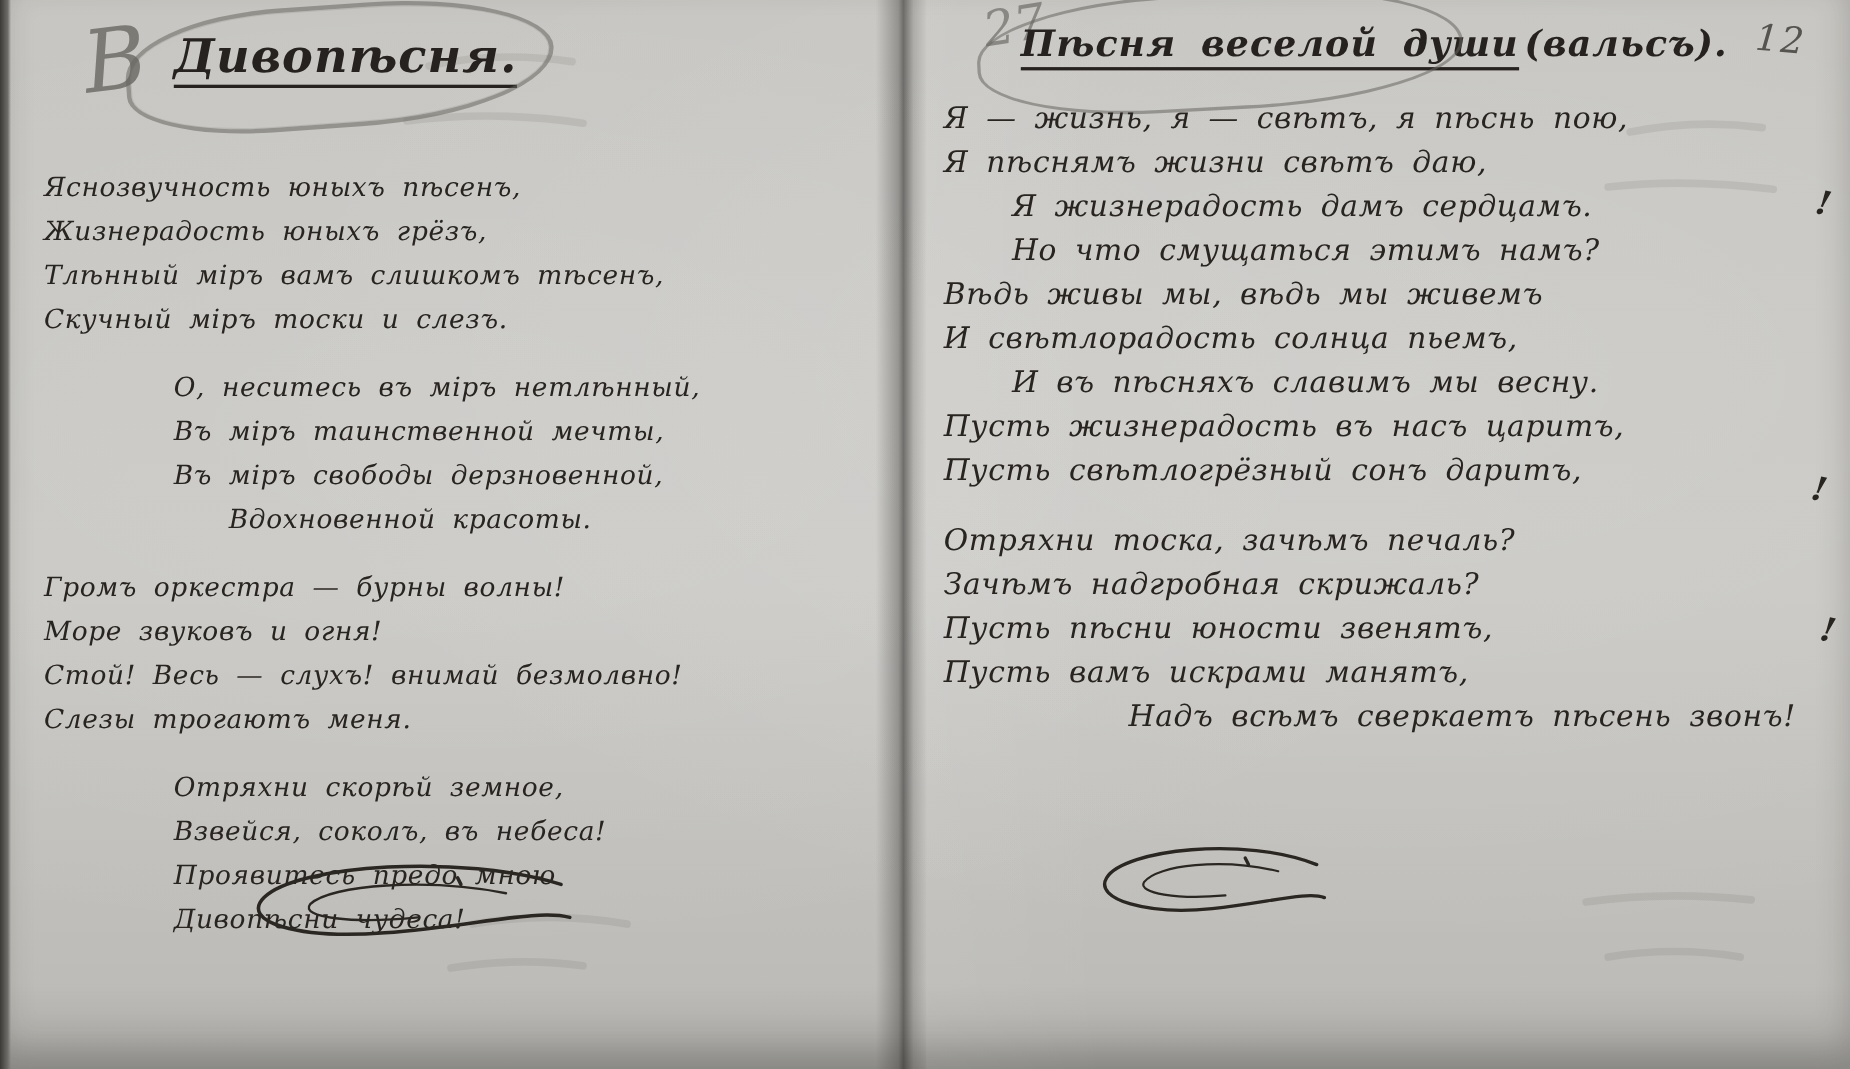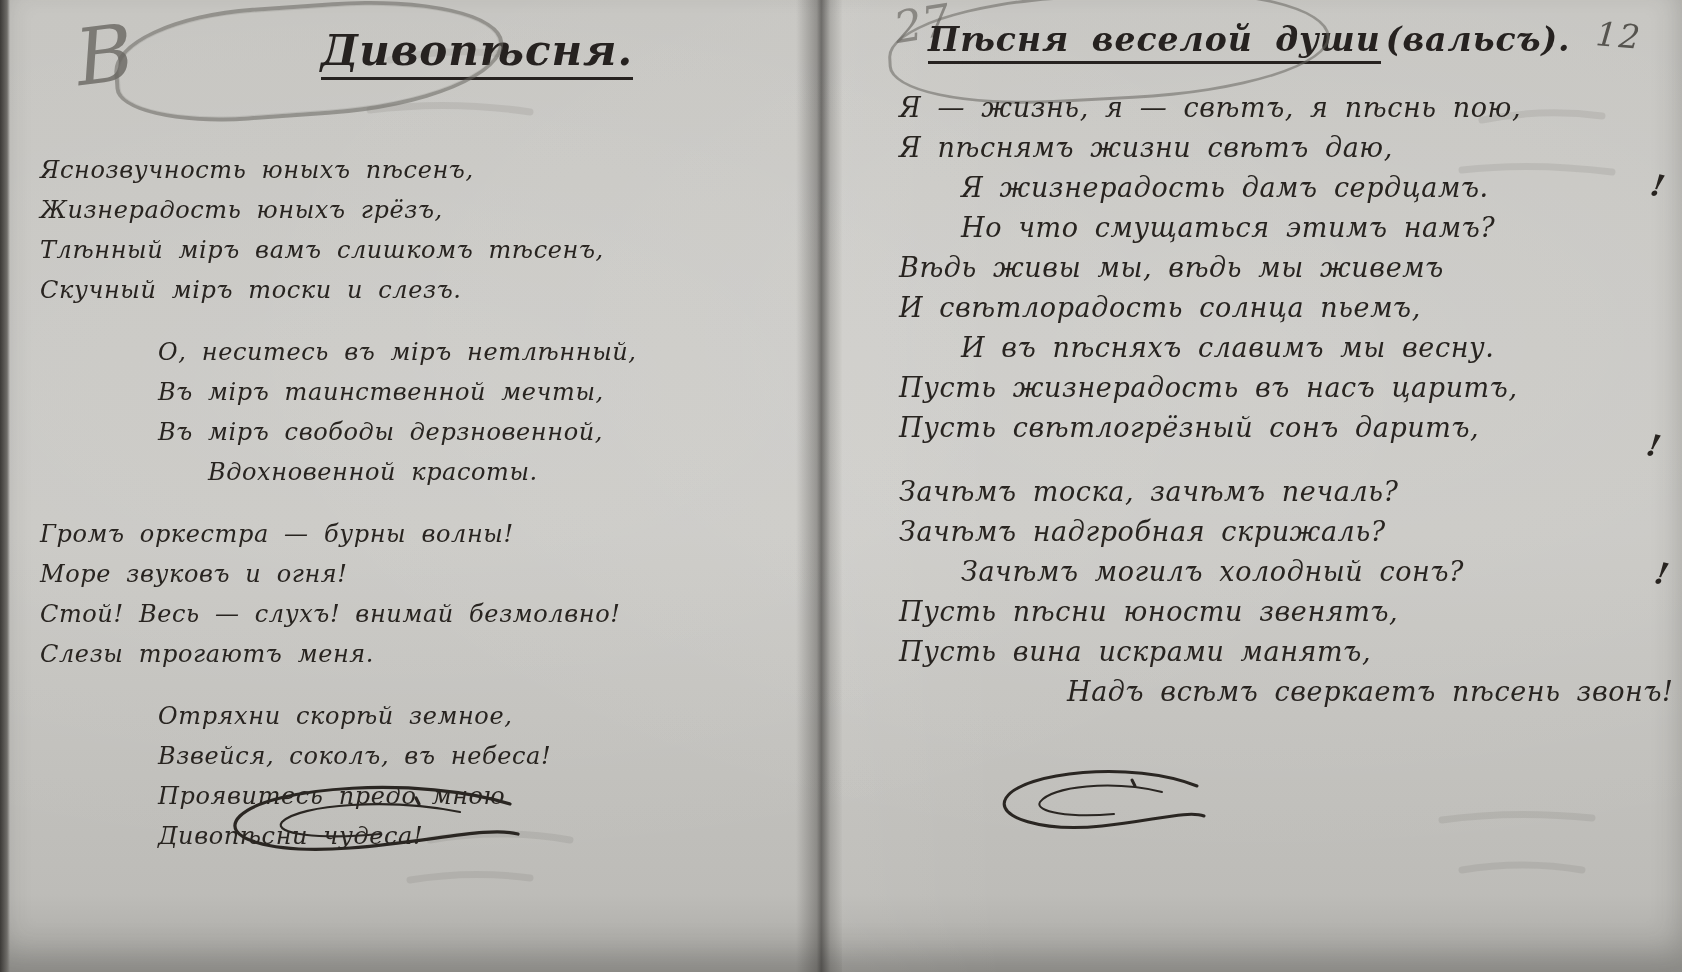--- a/index.html
+++ b/index.html
@@ -27,21 +27,21 @@
   .page{position:absolute;top:0;height:972px;}
   .page-left{left:10px;width:786px;}
   .page-right{left:842px;width:840px;
     background:linear-gradient(90deg, rgba(255,255,255,.05), rgba(255,255,255,0) 20%);
   }
 
   .ink{color:#262220;}
 
   
   .title-row{position:relative;height:118px;}
-  .page-left .title-row{padding-left:148px;padding-top:26px;text-align:center;}
+  .page-left .title-row{padding-left:148px;padding-top:26px;}
   .page-right .title-row{height:66px;padding-left:86px;padding-top:20px;}
   .title-main{
     font-style:italic;font-weight:bold;letter-spacing:1px;word-spacing:10px;
     border-bottom:3px solid #262220;padding-bottom:2px;
   }
   .page-left .title-main{font-size:42px;}
   .page-right .title-main{font-size:33px;}
   .title-paren{font-style:italic;font-weight:bold;font-size:33px;letter-spacing:1px;}
 
   .pencil-oval{
@@ -73,21 +73,21 @@
 
   
   .poem{position:relative;}
   .page-left .poem{padding:6px 0 0 30px;}
   .page-right .poem{padding:2px 0 0 16px;}
   .line{
     font-style:italic;color:#282420;white-space:nowrap;
     letter-spacing:.6px;word-spacing:7px;
   }
   .page-left .line{font-size:24px;line-height:40px;}
-  .page-right .line{font-size:27px;line-height:40px;margin-left:41px;}
+  .page-right .line{font-size:27px;line-height:40px;}
   .ind0{padding-left:0;}
   .ind05{padding-left:62px;}
   .ind1{padding-left:118px;}
   .ind15{padding-left:168px;}
   .stanza-gap{margin-top:24px;}
   .small-gap{margin-top:22px;}
 
   .margin-mark{
     position:absolute;font-size:30px;font-style:italic;color:#282420;
     transform:rotate(12deg);font-weight:bold;
@@ -169,25 +169,24 @@
     <div class="poem">
       <div class="line ind0">Я — жизнь, я — свѣтъ, я пѣснь пою,</div>
       <div class="line ind0">Я пѣснямъ жизни свѣтъ даю,</div>
       <div class="line ind05">Я жизнерадость дамъ сердцамъ.</div>
       <div class="line ind05">Но что смущаться этимъ намъ?</div>
       <div class="line ind0">Вѣдь живы мы, вѣдь мы живемъ</div>
       <div class="line ind0">И свѣтлорадость солнца пьемъ,</div>
       <div class="line ind05">И въ пѣсняхъ славимъ мы весну.</div>
       <div class="line ind0">Пусть жизнерадость въ насъ царитъ,</div>
       <div class="line ind0">Пусть свѣтлогрёзный сонъ даритъ,</div>
-      <div class="line ind0 stanza-gap">Зачѣмъ тоска, зачѣмъ печаль?</div>
+      <div class="line ind0 stanza-gap">Отряхни тоска, зачѣмъ печаль?</div>
       <div class="line ind0">Зачѣмъ надгробная скрижаль?</div>
-      <div class="line ind05">Зачѣмъ могилъ холодный сонъ?</div>
       <div class="line ind0">Пусть пѣсни юности звенятъ,</div>
-      <div class="line ind0">Пусть вина искрами манятъ,</div>
+      <div class="line ind0">Пусть вамъ искрами манятъ,</div>
       <div class="line ind15">Надъ всѣмъ сверкаетъ пѣсень звонъ!</div>
     </div>
 
     <span class="margin-mark mm0">!</span>
     <span class="margin-mark mm1">!</span>
     <span class="margin-mark mm2">!</span>
 
     <svg class="flourish fl-right" width="220" height="80" viewBox="0 0 220 80">
       <path d="M205 18 C 140 -8, 30 4, 14 30 C 2 50, 52 64, 110 58 C 160 53, 196 42, 212 48" stroke-width="3"></path>
       <path d="M170 24 C 120 12, 60 18, 48 34 C 42 44, 78 50, 122 46" stroke-width="2"></path>

